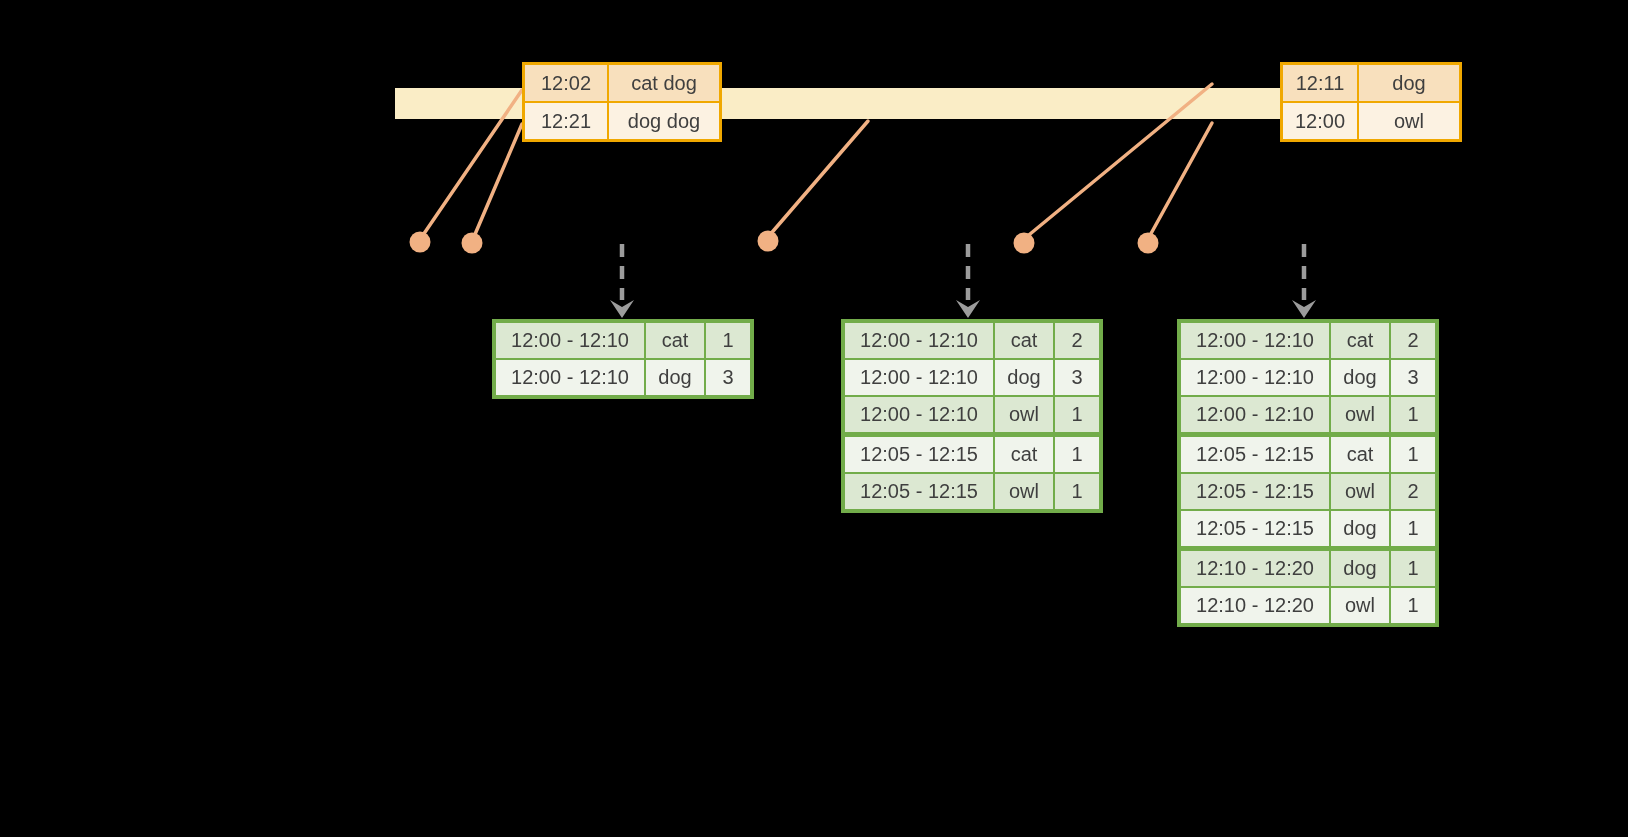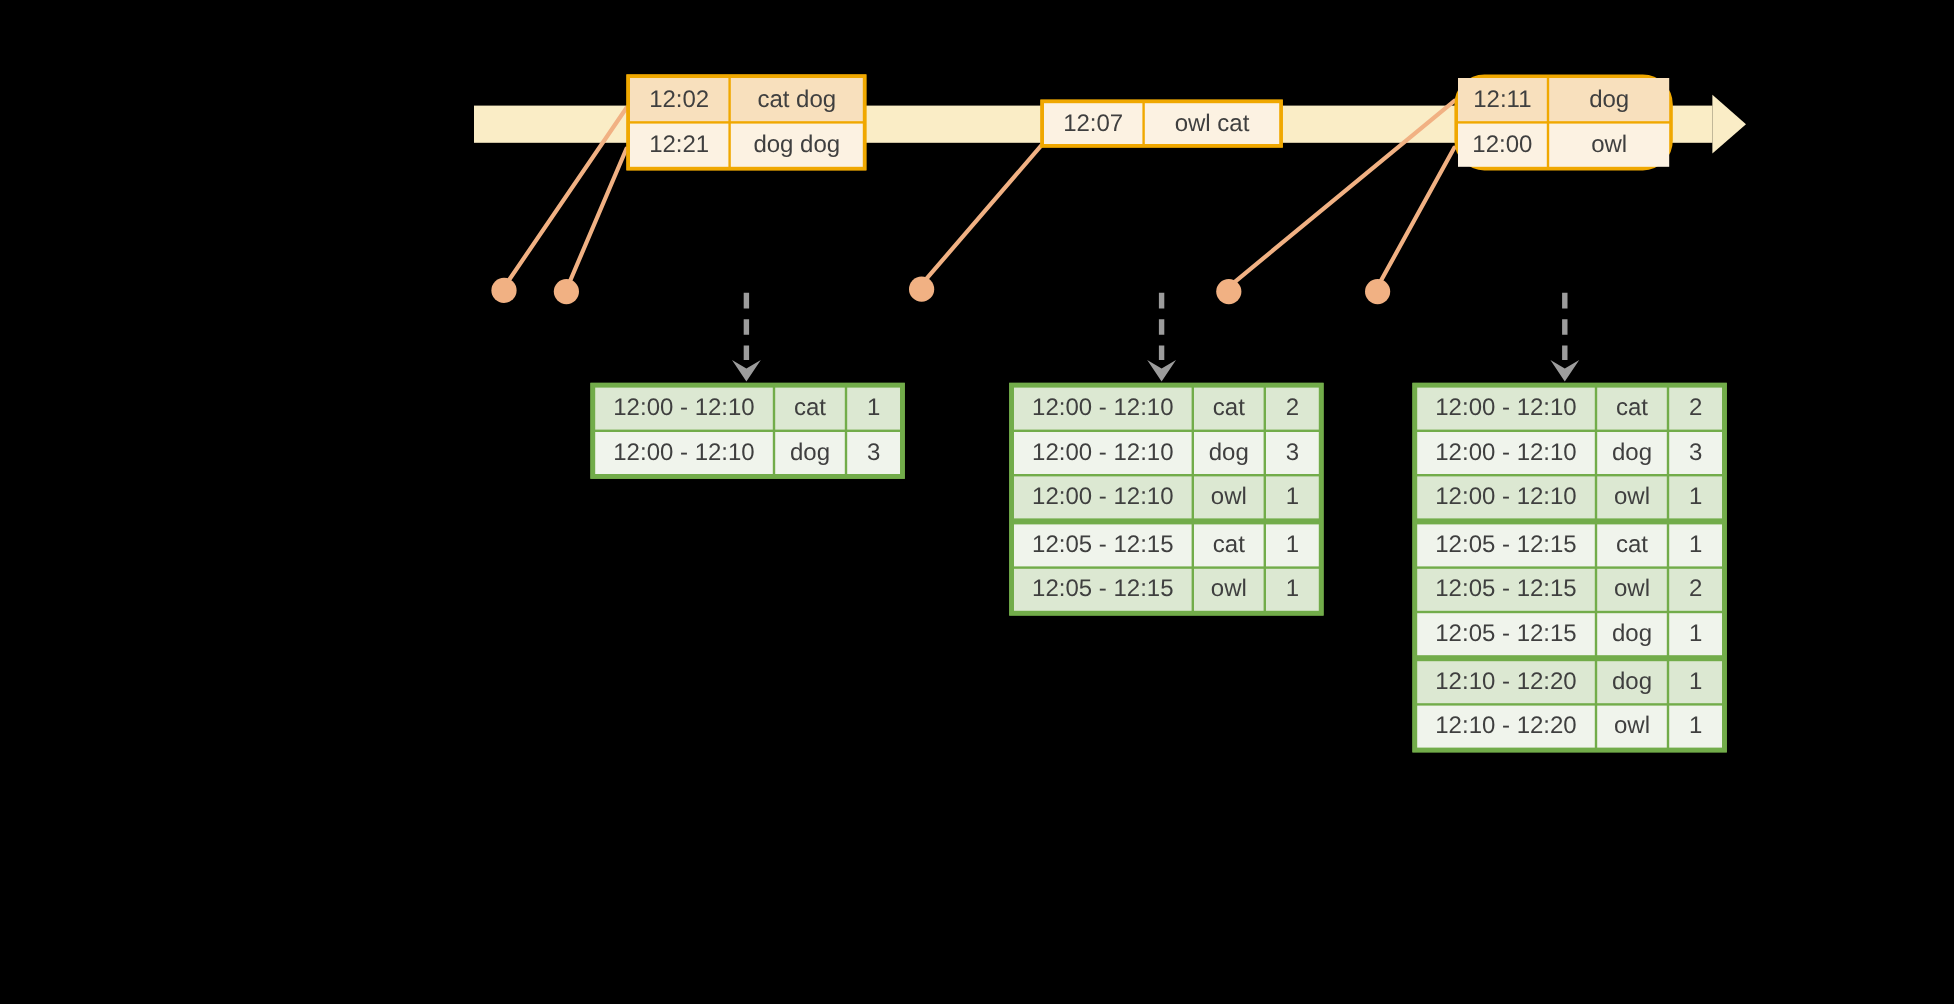--- a/index.html
+++ b/index.html
@@ -20,21 +20,21 @@
   .trigger-head{fill:var(--gray);stroke:none;}
 
   
   .event-box{position:absolute;display:grid;gap:2px;background:var(--amber);border:3px solid var(--amber);}
   .event-box .cell{display:flex;align-items:center;justify-content:center;
     font-size:20px;color:var(--text);}
   .tone-dark{background:var(--peach);}
   .tone-light{background:var(--cream);}
   #event-box-1{left:522px;top:62px;grid-template-columns:82px 110px;grid-auto-rows:36px;}
   #event-box-2{left:867px;top:83px;grid-template-columns:82px 112px;grid-auto-rows:34px;}
-  #event-box-3{left:1212px;top:62px;grid-template-columns:74px 100px;grid-auto-rows:36px;border-radius:25px;}
+  #event-box-3{left:1280px;top:62px;grid-template-columns:74px 100px;grid-auto-rows:36px;}
 
   
   .result-table{position:absolute;display:flex;flex-direction:column;gap:2px;
     background:var(--green);border:4px solid var(--green);}
   .g-row{display:grid;grid-template-columns:148px 58px 44px;gap:2px;height:35px;}
   .g-row.group-sep{margin-top:3px;}
   .g-row .gc{display:flex;align-items:center;justify-content:center;font-size:20px;color:var(--text);}
   .row-dark .gc{background:var(--green-dark);}
   .row-light .gc{background:var(--green-light);}
   #result-table-1{left:492px;top:319px;}
@@ -71,24 +71,20 @@
     <path class="trigger-head" d="M1292,300 L1304,318 L1316,300 L1304,307 Z"></path>
   </svg>
 
   <div class="event-box" id="event-box-1">
     <div class="cell tone-dark">12:02</div>
     <div class="cell tone-dark">cat dog</div>
     <div class="cell tone-light">12:21</div>
     <div class="cell tone-light">dog dog</div>
   </div>
 
-  <div class="event-box" id="event-box-2">
-    <div class="cell tone-light">12:07</div>
-    <div class="cell tone-light">owl cat</div>
-  </div>
 
   <div class="event-box" id="event-box-3">
     <div class="cell tone-dark">12:11</div>
     <div class="cell tone-dark">dog</div>
     <div class="cell tone-light">12:00</div>
     <div class="cell tone-light">owl</div>
   </div>
 
   <div class="result-table" id="result-table-1">
     <div class="g-row row-dark">

